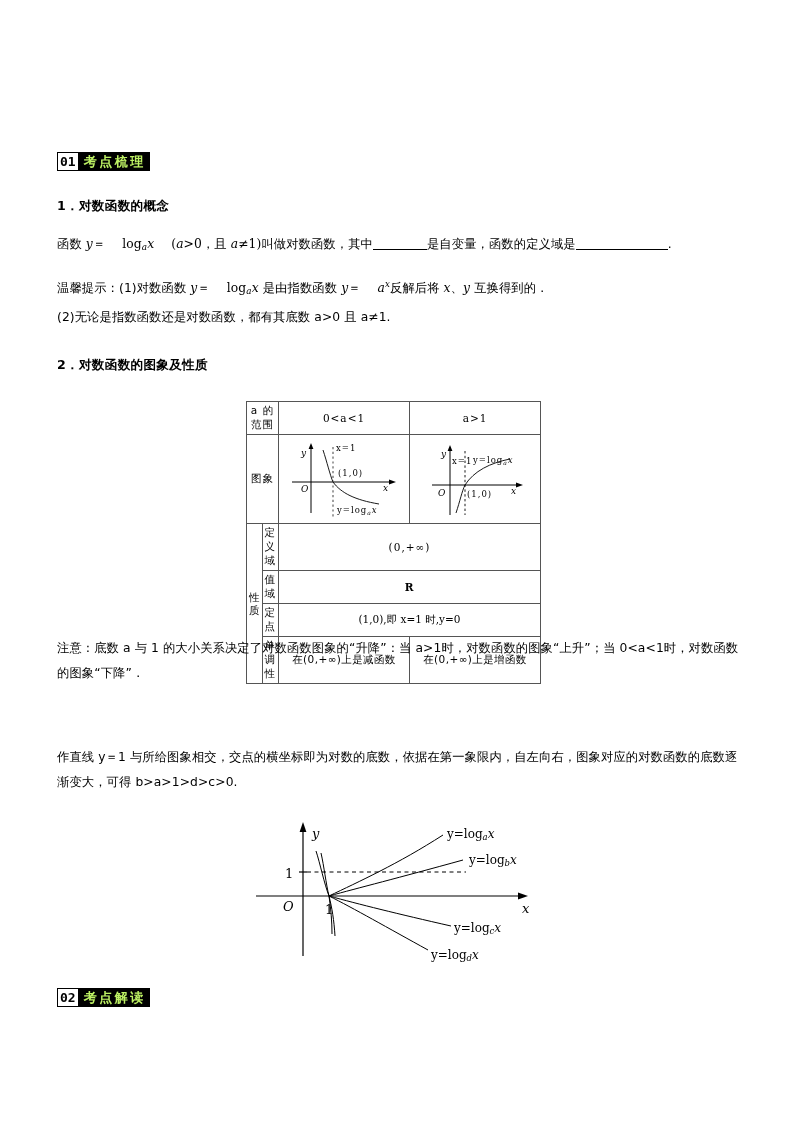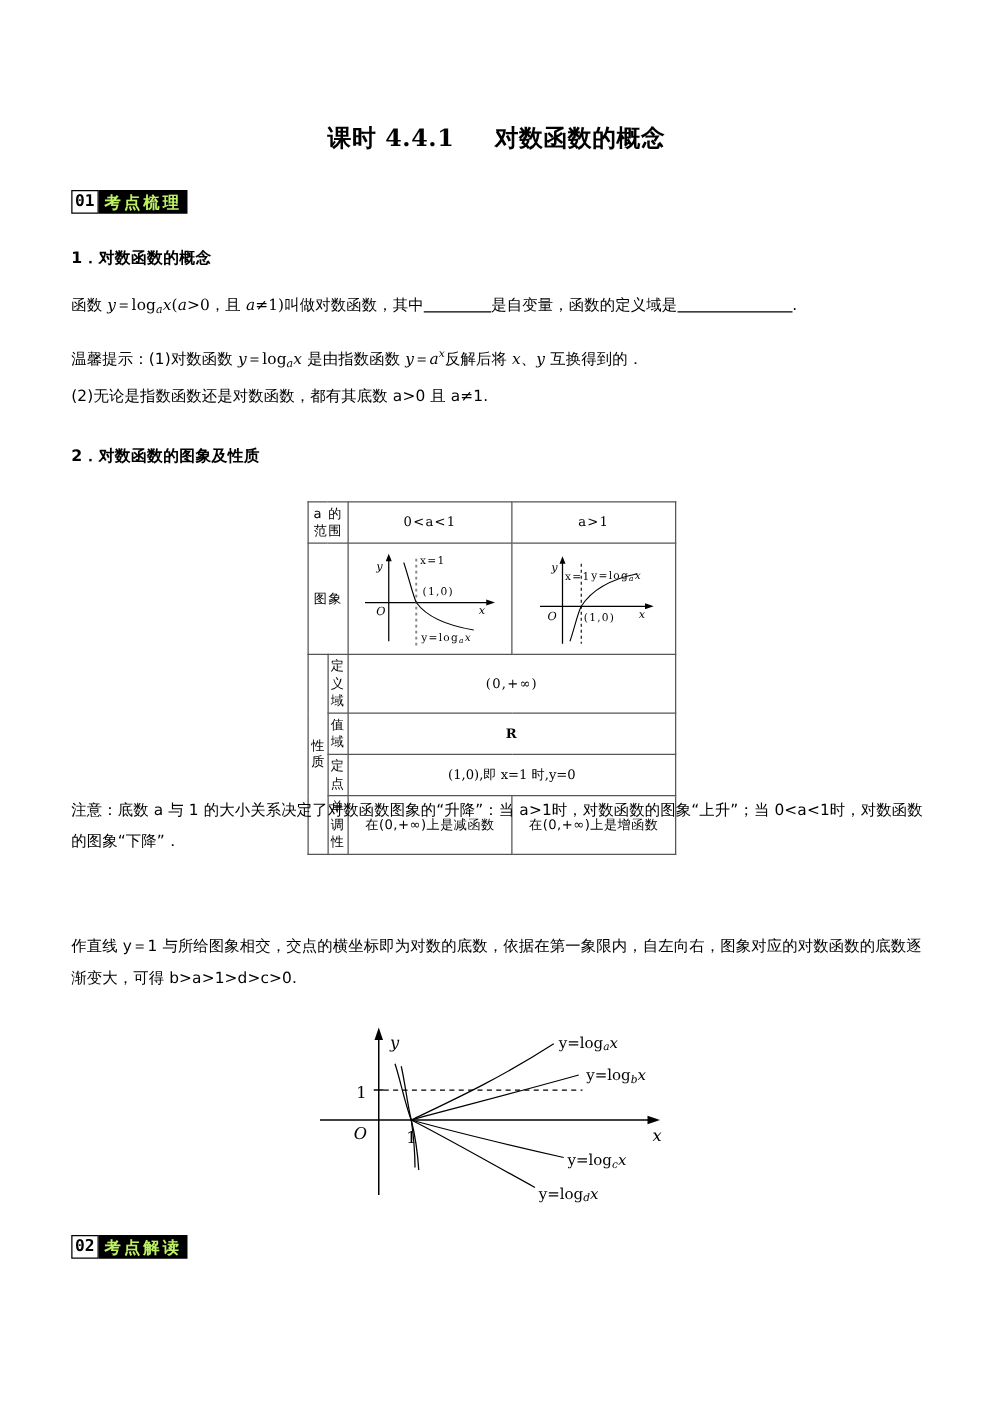--- a/index.html
+++ b/index.html
@@ -75,21 +75,21 @@
     white-space: nowrap;
   }
   .para {
     position: absolute;
     font-size: 12.3px;
     line-height: 25px;
     letter-spacing: 0.1px;
   }
   .para.wide { width: 690px; }
   i.v { font-family: "DejaVu Serif","Liberation Serif",serif; font-style: italic; }
-  span.sr { font-family: "DejaVu Serif","Liberation Serif",serif; font-style: normal; }
+  span.sr { font-family: "DejaVu Serif","Liberation Serif",serif; font-style: normal; margin-left: 17px; }
   .sub { font-size: 0.72em; vertical-align: -0.28em; }
   .blank-s { display: inline-block; width: 54px; border-bottom: 1.2px solid #000; vertical-align: -2px; }
   .blank-l { display: inline-block; width: 92px; border-bottom: 1.2px solid #000; vertical-align: -2px; }
 
   
   .tbl {
     position: absolute;
     left: 246px;
     top: 401px;
     width: 253px;
@@ -111,26 +111,20 @@
 
   
   .fig { position: absolute; }
   text { font-family: "DejaVu Serif","Liberation Serif",serif; }
 </style>
 </head>
 <body>
 
 <div class="page">
 
-  <div class="doc-title">
-    <span>课时</span>
-    <span class="num">4.4.1</span>
-    <span style="display:inline-block;width:18px"></span>
-    <span>对数函数的概念</span>
-  </div>
 
   <div class="banner" style="left:57px; top:152px;">
     <span class="banner-num">01</span>
     <span class="banner-label">考点梳理</span>
   </div>
 
   <div class="heading" style="left:57px; top:198px;">1．对数函数的概念</div>
 
   <div class="para" style="left:57px; top:232px; width:690px;">
     <span>函数 </span><i class="v">y</i>＝<span class="sr">log<span class="sub"><i class="v">a</i></span><i class="v">x</i></span><span class="sr">(<i class="v">a</i>&gt;0，且 <i class="v">a</i>≠1)</span><span>叫做对数函数，其中</span><span class="blank-s"></span><span>是自变量，函数的定义域是</span><span class="blank-l"></span><span>.</span>

